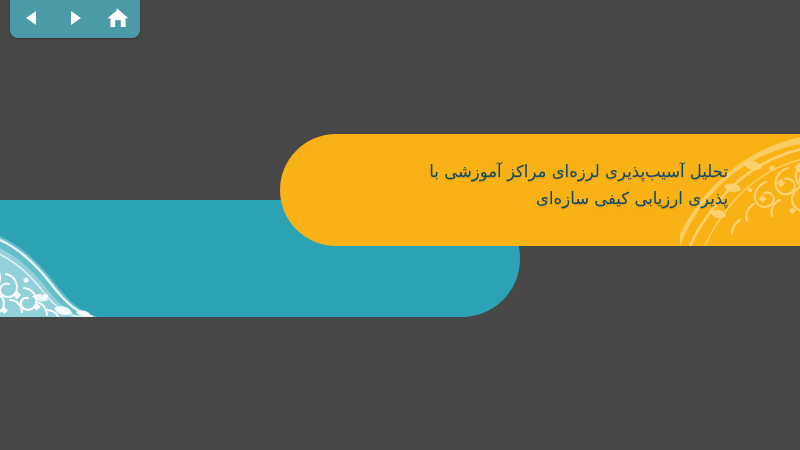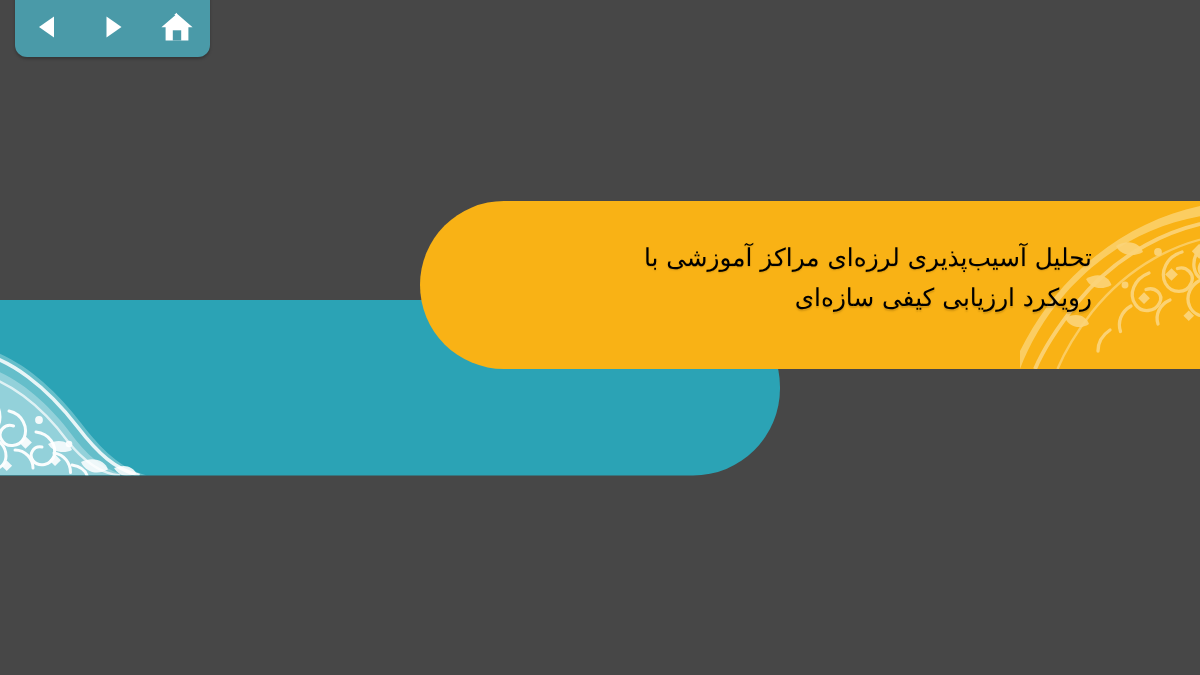--- a/index.html
+++ b/index.html
@@ -65,21 +65,21 @@
     height: 112px;
     opacity: 0.55;
     pointer-events: none;
   }
   #title-text {
     position: absolute;
     right: 92px;
     left: 40px;
     top: 24px;
     text-align: right;
-    color: #000000;
+    color: #0c4a6e;
     font-size: 16.5px;
     line-height: 1.65;
     font-weight: normal;
     text-shadow: 0 1px 1px rgba(120,80,0,0.25);
     direction: rtl;
     z-index: 21;
   }
   #title-text .tline { display: block; white-space: nowrap; }
 
   
@@ -213,18 +213,18 @@
 
       <g fill="#fdf0cc" opacity="0.9">
         <path d="M64,30 c8,-5 16,-2 18,4 c-7,4 -15,2 -18,-4 Z"></path>
         <path d="M44,52 c8,-5 15,-2 17,4 c-7,4 -14,2 -17,-4 Z"></path>
         <path d="M30,78 c7,-4 14,-2 16,4 c-6,4 -13,2 -16,-4 Z"></path>
       </g>
     </svg>
 
     <div id="title-text">
       <span class="tline">تحلیل آسیب‌پذیری لرزه‌ای مراکز آموزشی با</span>
-      <span class="tline">رویکرد ارزیابی کیفی سازه‌ای</span>
+      <span class="tline">پذیری ارزیابی کیفی سازه‌ای</span>
     </div>
 
   </div>
 
 </div>
 
 </body></html>

